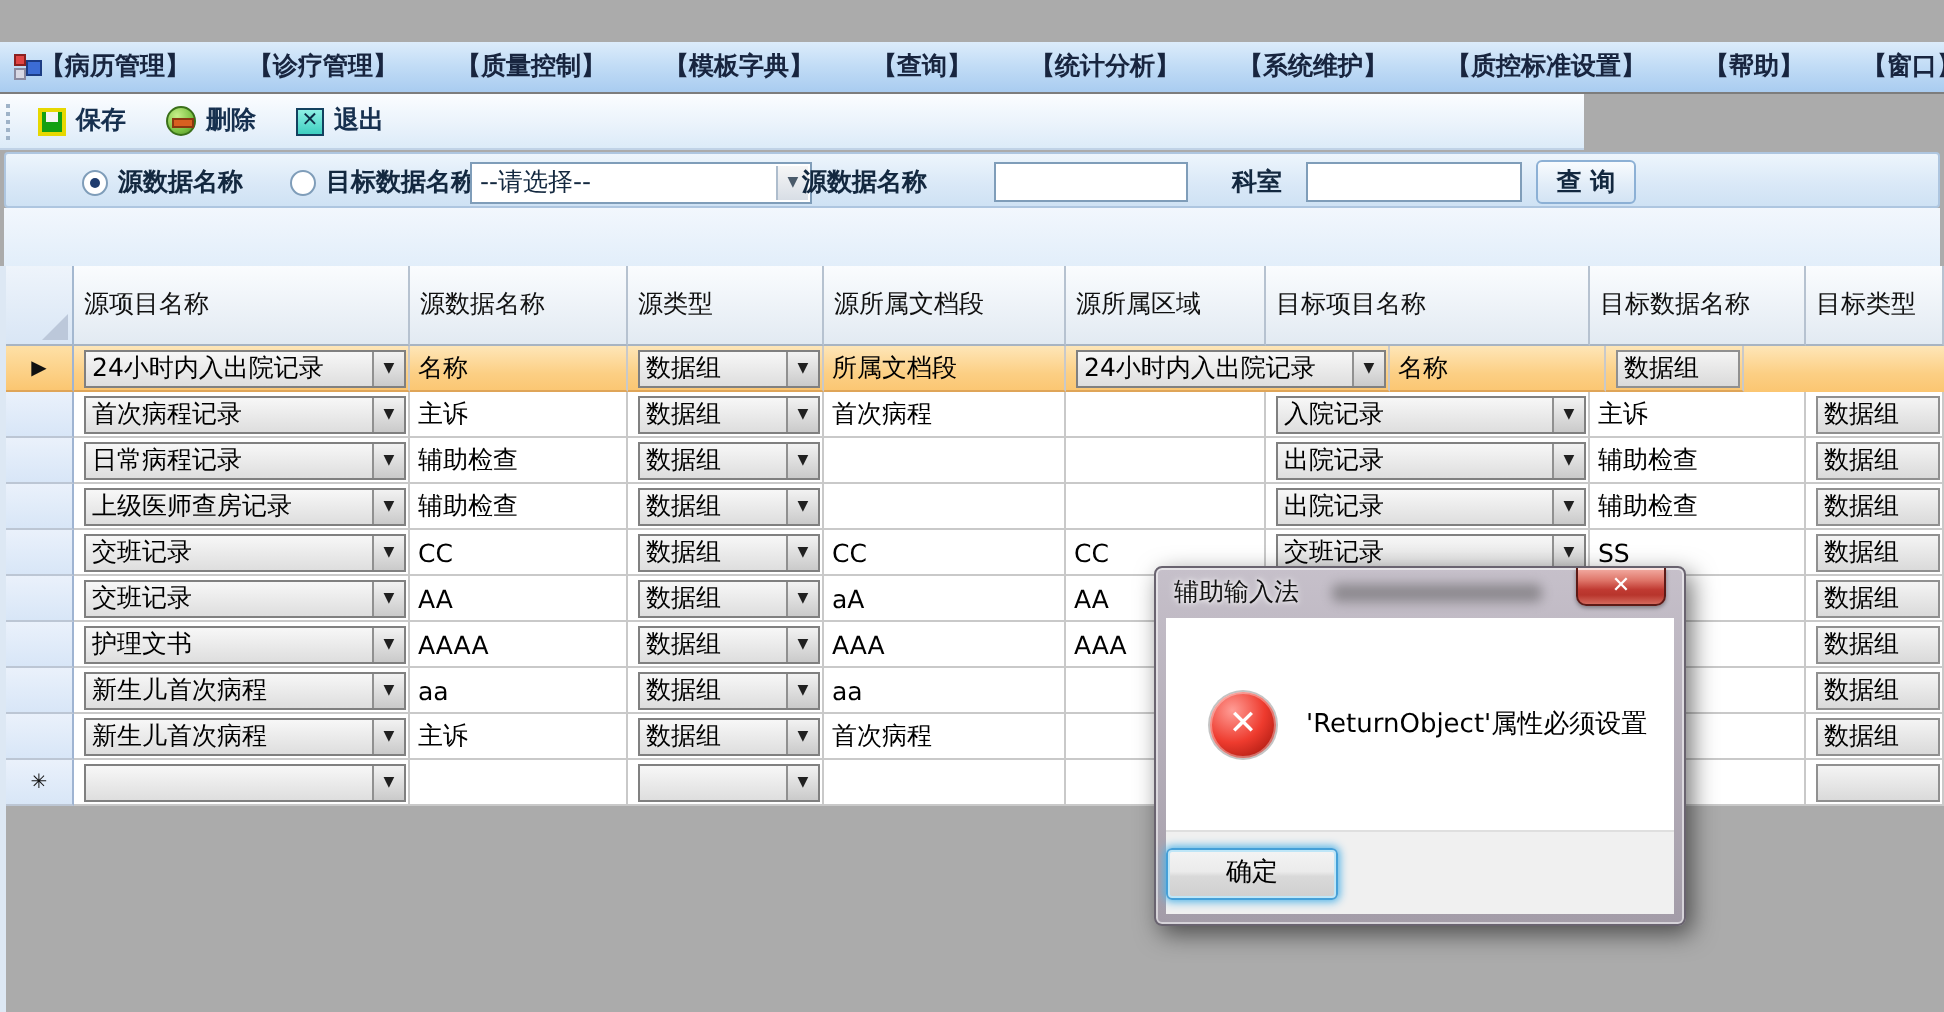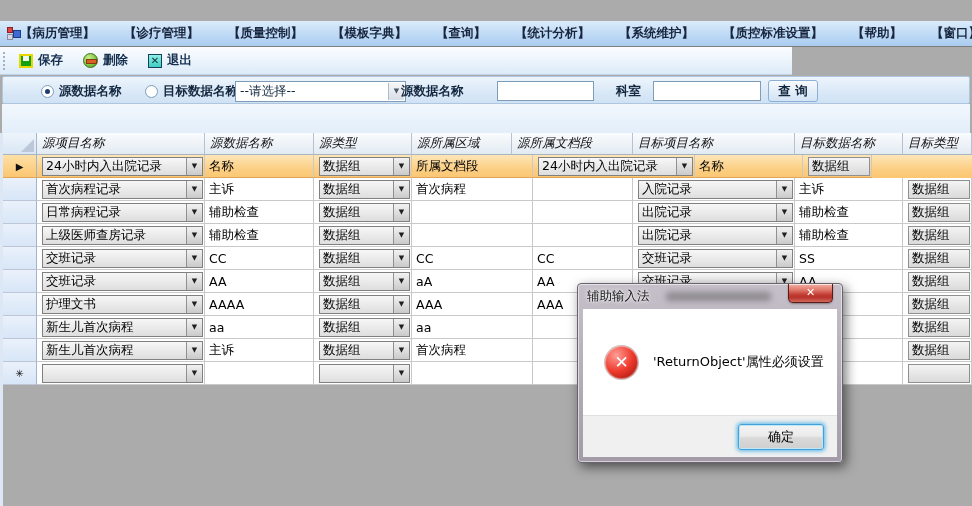--- a/index.html
+++ b/index.html
@@ -52,21 +52,21 @@
   .combo .dd-btn { position:absolute; right:1px; top:1px; bottom:1px; width:16px; background:linear-gradient(#f6f6f6,#d8dee6); border-left:1px solid #aebdcd; display:flex; align-items:center; justify-content:center; font-size:7px; color:#4a5a6a; }
   .tb-input { background:#fff; border:1px solid #7f9db9; height:20px; }
   .query-btn { height:22px; width:50px; background:linear-gradient(#f8fbfe,#e2edf8 55%,#d3e4f4); border:1px solid #8cb0d5; border-radius:3px; color:#13283f; font-weight:bold; font-size:12.5px; text-align:center; line-height:20px; }
 
   .subband { position:absolute; left:2px; top:104px; width:968px; height:29px; background:linear-gradient(#f2f7fd,#e2eefa); }
 
   
   .gridarea { position:absolute; left:0; top:133px; width:972px; height:373px; background:#ababab; }
   .left-strip { position:absolute; left:0; top:0; width:3px; height:373px; background:#dde8f4; }
   .grid { position:absolute; left:3px; top:0; width:969px; }
-  .g-hdr { display:flex; height:22px;font-style:italic; }
+  .g-hdr { display:flex; height:40px; }
   .g-hcell { background:linear-gradient(#fafcfe,#e2eaf2); border-right:1px solid #b6c2d0; border-bottom:1px solid #a8b4c2; display:flex; align-items:center; padding-left:5px; color:#101010; overflow:hidden; white-space:nowrap; }
   .g-corner { position:relative; background:linear-gradient(#eef4fb,#d9e6f5); border-right:1px solid #a4b8d0; border-bottom:1px solid #a8b4c2; }
   .g-corner .tri { position:absolute; right:2px; bottom:2px; width:0; height:0; border-left:13px solid transparent; border-bottom:13px solid #bcc8da; }
   .g-row { display:flex; height:23px; background:#fff; }
   .g-row.sel { background:linear-gradient(#fee6b8,#fccf84 60%,#fbc671); }
   .g-cell { border-right:1px solid #c9c9c9; border-bottom:1px solid #c9c9c9; display:flex; align-items:center; padding-left:4px; overflow:hidden; white-space:nowrap; }
   .g-row.sel .g-cell { border-bottom-color:#dfa558; }
   .g-mk { background:linear-gradient(#eaf1fb,#d8e6f7); border-right:1px solid #9fb4d2; border-bottom:1px solid #bcc6d4; display:flex; align-items:center; justify-content:center; font-size:10px; color:#111; }
   .g-row.sel .g-mk { background:linear-gradient(#fee0a6,#fbc671); border-bottom-color:#dfa558; }
   .cell-combo { margin:1px; height:19px; flex:1; border:1px solid #808080; background:linear-gradient(#f7f7f7,#dedede); display:flex; align-items:center; padding-left:3px; position:relative; overflow:hidden; white-space:nowrap; }
@@ -82,21 +82,21 @@
   .dlg-close { position:absolute; right:9px; top:0; width:45px; height:19px; border:1px solid #5e1a16; border-top:none; border-radius:0 0 5px 5px;
     background:linear-gradient(#f4b0a6,#de7468 35%,#c03a32 60%,#b8352c 75%,#d4685c);
     color:#fff; font-weight:bold; font-size:11px; text-align:center; line-height:17px;
     box-shadow:inset 0 1px 0 rgba(255,255,255,.65), 0 1px 2px rgba(0,0,0,.35); }
   .dlg-body { position:absolute; left:5px; right:5px; top:25px; bottom:47px; background:#fff; display:flex; align-items:center; padding-left:22px; }
   .err-icon { width:33px; height:33px; border-radius:50%; flex:0 0 33px;
     background:radial-gradient(circle at 34% 28%, #ff9d96, #ee3b2e 50%, #9c120a 95%);
     box-shadow:inset 0 0 0 1px rgba(255,255,255,.35), 0 0 0 1px #c4c4c4;
     color:#fff; font-size:17px; font-weight:bold; display:flex; align-items:center; justify-content:center; }
   .dlg-msg { margin-left:15px; font-size:13px; color:#000; }
-  .dlg-footer { position:absolute; left:5px; right:5px; bottom:5px; height:42px; background:#f0f0f0; border-top:1px solid #dfdfdf; display:flex; align-items:center; justify-content:flex-end; }
+  .dlg-footer { position:absolute; left:5px; right:5px; bottom:5px; height:42px; background:#f0f0f0; border-top:1px solid #dfdfdf; display:flex; align-items:center; justify-content:flex-start; }
   .ok-btn { width:86px; height:26px; margin-right:13px; border:1px solid #45a0d8; border-radius:3px;
     background:linear-gradient(#f4f4f4,#ebebeb 45%,#d9d9d9 55%,#cfcfcf);
     box-shadow:0 0 4px 1px #52b4e8, inset 0 0 0 1px #bfe6f7;
     font-size:13px; color:#000; text-align:center; line-height:24px; }
 </style>
 </head>
 <body>
 
 <div id="app">
 
@@ -172,22 +172,22 @@
   <div class="gridarea">
     <div class="left-strip"></div>
     <div class="grid">
       <div class="g-hdr" id="gridHeader">
         <div class="g-corner" style="width:34px">
             <div class="tri"></div>
           </div>
       <div class="g-hcell" style="width: 168px;">源项目名称</div>
           <div class="g-hcell" style="width: 109px;">源数据名称</div>
           <div class="g-hcell" style="width: 98px;">源类型</div>
+          <div class="g-hcell" style="width: 121px;">源所属文档段</div>
           <div class="g-hcell" style="width: 100px;">源所属区域</div>
-          <div class="g-hcell" style="width: 121px;">源所属文档段</div>
           <div class="g-hcell" style="width: 162px;">目标项目名称</div>
           <div class="g-hcell" style="width: 108px;">目标数据名称</div>
           <div class="g-hcell" style="width: 69px;">目标类型</div>
         </div>
       <div id="gridRows">
           <div class="g-row sel">
             <div class="g-mk" style="width: 34px;">▶</div>
             <div class="g-cell" style="width: 168px;">
               <div class="cell-combo">
                 <span>24小时内入出院记录</span>

